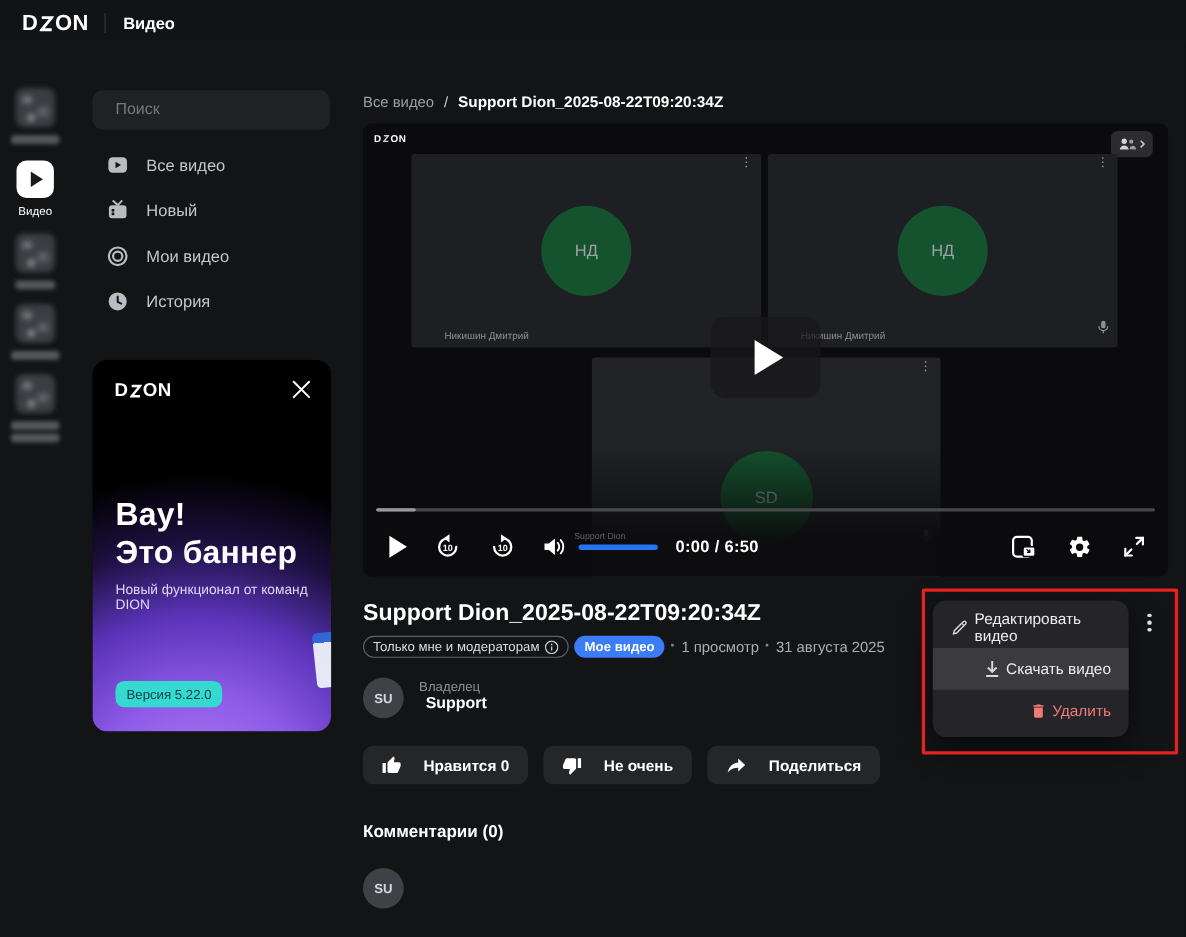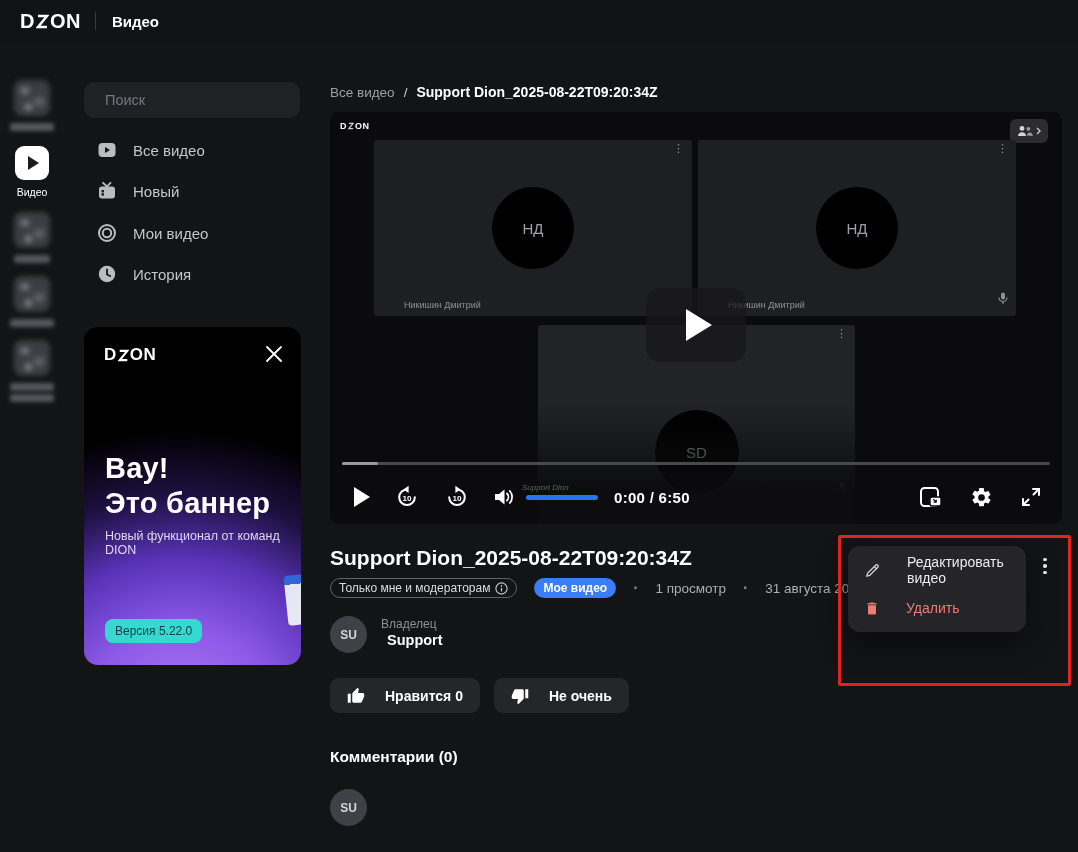--- a/index.html
+++ b/index.html
@@ -51,64 +51,64 @@
   
   .breadcrumb { position:absolute; left:330px; top:84px; display:flex; align-items:center; font-size:13.5px; color:#9aa0a6; }
   .breadcrumb .cur { color:#fff; font-weight:bold; font-size:14px; }
   .breadcrumb .sep { margin:0 9px; color:#c9ccd0; }
 
   
   .player { position:absolute; left:330px; top:112px; width:732px; height:412px; background:#0b0b0d; border-radius:8px; overflow:hidden; }
   .pl-watermark { position:absolute; left:10px; top:9px; font-size:9px; }
   .pl-participants { position:absolute; right:14px; top:7px; width:38px; height:24px; background:#2c2c2f; border:none; border-radius:6px; display:flex; align-items:center; justify-content:center; gap:3px; color:#d2d4d7; cursor:pointer; }
   .tile { position:absolute; background:#1d1f22; border-radius:3px; }
-  .tile .avatar-big { position:absolute; left:50%; top:50%; transform:translate(-50%,-50%); width:82px; height:82px; border-radius:50%; background:#000000; display:flex; align-items:center; justify-content:center; font-size:15px; color:#9ba1a7; }
+  .tile .avatar-big { position:absolute; left:50%; top:50%; transform:translate(-50%,-50%); width:82px; height:82px; border-radius:50%; background:#14532d; display:flex; align-items:center; justify-content:center; font-size:15px; color:#9ba1a7; }
   .tile .t-name { position:absolute; left:9px; bottom:6px; font-size:9px; color:#8d9196; filter:blur(.4px);padding-left:21px; }
   .tile .t-kebab { position:absolute; right:8px; top:6px; color:#9ea2a7; font-size:11px; letter-spacing:0; line-height:4px; cursor:pointer; }
   .tile .t-mic { position:absolute; right:8px; bottom:7px; color:#8d9196; }
   .tile-center { background:#212327; }
   .tile-center .avatar-big { top:85px; transform:translate(-50%,0); width:84px; height:84px; }
   .pl-shade { position:absolute; left:0; bottom:0; width:100%; height:120px; background:linear-gradient(180deg, rgba(11,11,13,0) 0%, rgba(11,11,13,.92) 70%); pointer-events:none; }
   .big-play { position:absolute; left:316px; top:176px; width:100px; height:74px; border:none; border-radius:14px; background:rgba(24,24,27,.72); display:flex; align-items:center; justify-content:center; cursor:pointer; }
   .big-play .tri { width:0; height:0; border-left:26px solid #fff; border-top:16px solid transparent; border-bottom:16px solid transparent; margin-left:6px; }
   .progress { position:absolute; left:12px; top:350px; width:708px; height:3px; background:#47494d; border-radius:2px; cursor:pointer; }
   .progress .played { height:100%; width:36px; background:#97999d; border-radius:2px; }
   .controls { position:absolute; left:16px; top:366px; width:700px; height:38px; display:flex; align-items:center; }
   .ctl-btn { background:none; border:none; color:#fff; display:flex; align-items:center; justify-content:center; cursor:pointer; padding:0; }
   .ctl-play { margin-left:8px; }
   .ctl-play .tri { width:0; height:0; border-left:16px solid #fff; border-top:10px solid transparent; border-bottom:10px solid transparent; }
   .skip { position:relative; margin-left:24px; }
   .skip svg { display:block; }
   .vol-btn { margin-left:22px; }
   .vol-slider { width:72px; height:5px; border-radius:3px; background:#2574f4; margin-left:10px; cursor:pointer; position:relative; }
-  .vol-ghost { position:absolute; left:-4px; top:-12px; font-size:8px; color:#5d6064; white-space:nowrap; filter:blur(.4px);font-style:italic; }
+  .vol-ghost { position:absolute; left:-4px; top:-12px; font-size:8px; color:#5d6064; white-space:nowrap; filter:blur(.4px); }
   .time { margin-left:16px; font-size:15px; font-weight:bold; color:#fff; letter-spacing:.3px; }
   .ctl-right { margin-left:auto; display:flex; align-items:center; gap:27px; margin-right:4px; }
 
   
   .vid-title { position:absolute; left:330px; top:546px; font-size:21px; font-weight:bold; color:#fff; }
-  .meta-row { position:absolute; left:330px; top:578px; display:flex; align-items:center; gap:17px; }
+  .meta-row { position:absolute; left:330px; top:578px; display:flex; align-items:center; gap:5px; }
   .pill-outline { display:flex; align-items:center; gap:5px; border:1px solid #5d6266; border-radius:10px; height:20px; padding:0 8px; font-size:12px; color:#dadde0; }
   .pill-blue { background:#3b7cf7; border-radius:10px; height:20px; display:flex; align-items:center; padding:0 9px; font-size:12px; font-weight:bold; color:#fff; }
   .meta-dot { color:#83898f; font-weight:bold; }
   .meta-txt { font-size:13.5px; color:#a9afb5; }
   .owner-avatar { position:absolute; left:330px; top:616px; width:37px; height:37px; border-radius:50%; background:#3e4247; display:flex; align-items:center; justify-content:center; font-size:12px; font-weight:bold; color:#d4d7da; }
   .owner-role { position:absolute; left:381px; top:617px; font-size:12px; color:#8b9197; }
   .owner-name { position:absolute; left:387px; top:632px; font-size:14.5px; font-weight:bold; color:#fff; }
 
   
   .actions { position:absolute; left:330px; top:678px; display:flex; gap:14px; }
   .act-btn { height:35px; background:#242628; border:none; border-radius:9px; display:flex; align-items:center; gap:20px; padding:0 17px; color:#fff; font-size:14px; font-weight:bold; font-family:"Liberation Sans",sans-serif; cursor:pointer; }
   .act-btn svg { flex:none; }
 
   
   .kebab-btn { position:absolute; left:1036px; top:551px; width:18px; height:30px; background:none; border:none; cursor:pointer; display:flex; flex-direction:column; align-items:center; justify-content:center; gap:3px; }
   .kebab-btn i { width:3.5px; height:3.5px; border-radius:50%; background:#e8e9ea; }
   .dropdown { position:absolute; left:848px; top:546px; width:178px; background:#242429; border-radius:12px; padding:5px 0; box-shadow:0 10px 28px rgba(0,0,0,.55); }
-  .dd-item { height:38px; display:flex; align-items:center; gap:26px; padding:0 16px; font-size:14px; color:#ededee; cursor:pointer; }
+  .dd-item { height:38px; display:flex; align-items:center; gap:5px; padding:0 16px; font-size:14px; color:#ededee; cursor:pointer;justify-content:flex-end; }
   .dd-item svg { flex:none; }
   .dd-item.hover { background:#3a3a3f; }
   .dd-item.danger { color:#ee7b74; }
   .annotation { position:absolute; left:838px; top:535px; width:233px; height:151px; border:3px solid #e52121; border-radius:2px; pointer-events:none; z-index:50; }
 
   
   .comments-h { position:absolute; left:330px; top:748px; font-size:15.5px; font-weight:bold; color:#fff; }
   .comment-avatar { position:absolute; left:330px; top:789px; width:37px; height:37px; border-radius:50%; background:#3e4247; display:flex; align-items:center; justify-content:center; font-size:12px; font-weight:bold; color:#d4d7da; }
   .comment-input { position:absolute; left:382px; top:789px; width:680px; height:38px; background:#1c1e21; border:none; border-radius:9px; padding:0 14px; color:#d7dadd; font-size:14.5px; font-family:"Liberation Sans",sans-serif; outline:none; }
   .comment-input::placeholder { color:#6f757b; }
@@ -380,36 +380,50 @@
           <path fill="#fff" d="M1 21h4V9H1v12zM23 10c0-1.1-.9-2-2-2h-6.31l.95-4.57.03-.32c0-.41-.17-.79-.44-1.06L14.17 1 7.59 7.59C7.22 7.95 7 8.45 7 9v10c0 1.1.9 2 2 2h9c.83 0 1.54-.5 1.84-1.22l3.02-7.05c.09-.23.14-.47.14-.73v-2z"></path>
         </svg>
       <span>Нравится 0</span>
     </button>
     <button class="act-btn">
       <svg width="18" height="18" viewBox="0 0 24 24" style="transform:rotate(180deg)">
           <path fill="#fff" d="M1 21h4V9H1v12zM23 10c0-1.1-.9-2-2-2h-6.31l.95-4.57.03-.32c0-.41-.17-.79-.44-1.06L14.17 1 7.59 7.59C7.22 7.95 7 8.45 7 9v10c0 1.1.9 2 2 2h9c.83 0 1.54-.5 1.84-1.22l3.02-7.05c.09-.23.14-.47.14-.73v-2z"></path>
         </svg>
       <span>Не очень</span>
     </button>
+    <button class="act-btn">
+      <svg width="19" height="17" viewBox="0 0 24 20" style="transform:scaleX(-1)">
+          <path fill="#fff" d="M10 7V2.5L2 10l8 7.5V13c5.5 0 9.3 1.8 12 5.5-1.1-5.5-4.4-10.4-12-11.5z"></path>
+        </svg>
+      <span>Поделиться</span>
+    </button>
   </div>
 
   <button class="kebab-btn">
       <i></i>
       <i></i>
       <i></i>
     </button>
 
   <div class="dropdown">
     <div class="dd-item">
       <svg width="17" height="17" viewBox="0 0 24 24">
           <path fill="none" stroke="#d6d8da" stroke-width="1.8" d="M4 20l1-4L16.5 4.5a2.1 2.1 0 0 1 3 3L8 19l-4 1z"></path>
           <line x1="14.5" y1="6.5" x2="17.5" y2="9.5" stroke="#d6d8da" stroke-width="1.6"></line>
         </svg>
       <span>Редактировать видео</span>
     </div>
+    <div class="dd-item hover">
+      <svg width="16" height="17" viewBox="0 0 16 17">
+          <line x1="8" y1="1" x2="8" y2="10" stroke="#d6d8da" stroke-width="1.8"></line>
+          <polyline points="4,6.8 8,10.8 12,6.8" fill="none" stroke="#d6d8da" stroke-width="1.8"></polyline>
+          <line x1="2.5" y1="14.5" x2="13.5" y2="14.5" stroke="#d6d8da" stroke-width="1.8"></line>
+        </svg>
+      <span>Скачать видео</span>
+    </div>
     <div class="dd-item danger">
       <svg width="16" height="17" viewBox="0 0 24 24">
           <path fill="#ee7b74" d="M6 19c0 1.1.9 2 2 2h8c1.1 0 2-.9 2-2V7H6v12zM19 4h-3.5l-1-1h-5l-1 1H5v2h14V4z"></path>
         </svg>
       <span>Удалить</span>
     </div>
   </div>
 
   <div class="annotation"></div>
 

